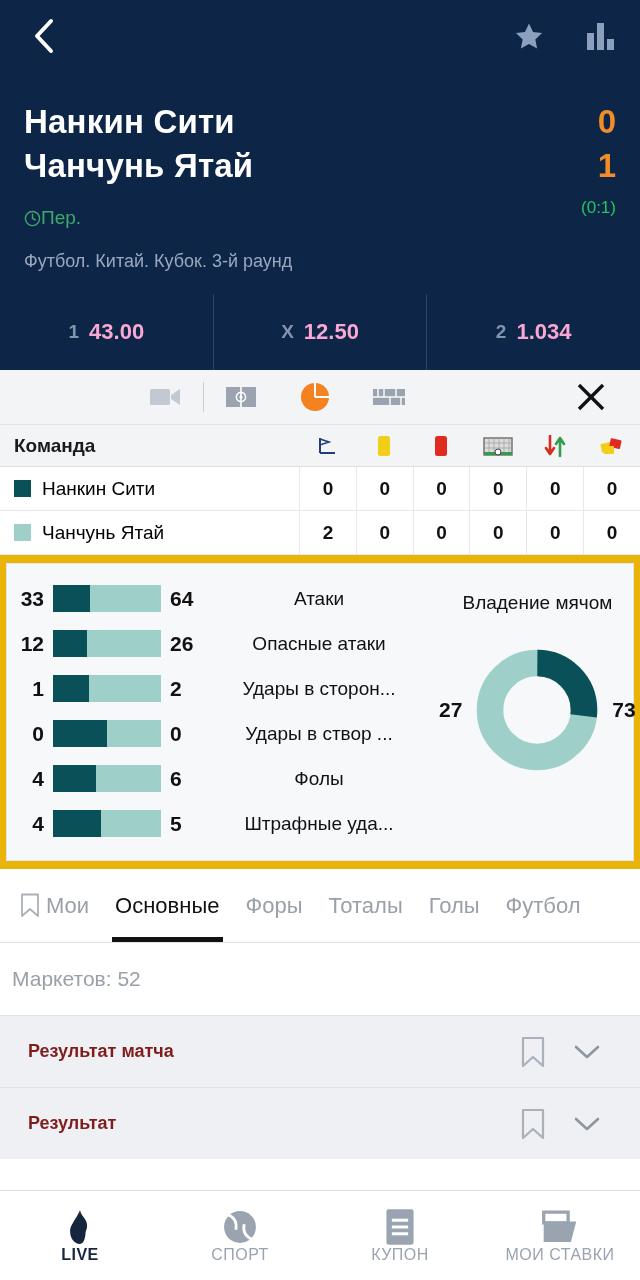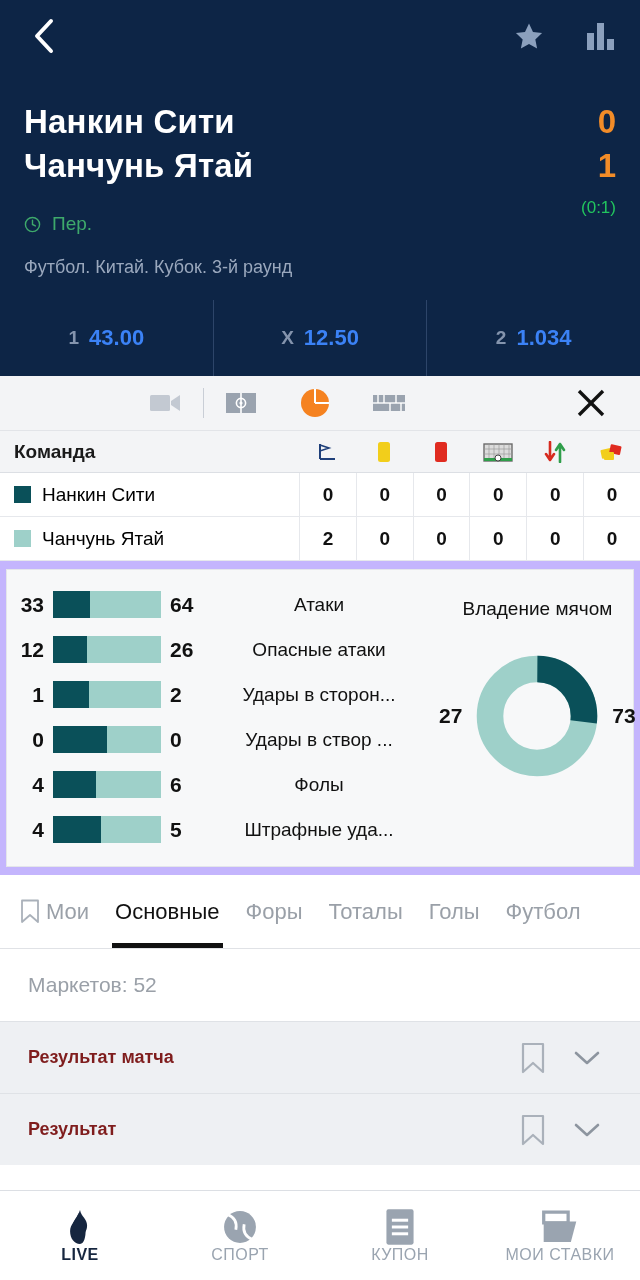--- a/index.html
+++ b/index.html
@@ -23,33 +23,33 @@
 
   .match-head { padding: 28px 24px 22px 24px; position: relative; }
   .teams { font-size: 33px; font-weight: bold; line-height: 1.32; letter-spacing: .2px; }
   .team-line { white-space: nowrap; }
   .scorebox {
     position: absolute; right: 24px; top: 28px;
     text-align: right; line-height: 1.32;
   }
   .score { font-size: 33px; font-weight: bold; color: #f28c28; }
   .subscore { font-size: 17px; color: #22c55e; margin-top: 10px; }
-  .status { display: flex; align-items: center; gap: 11px; margin-top: 26px; color: #3ea96b; font-size: 19px; }
+  .status { display: flex; align-items: center; gap: 0; margin-top: 20px; color: #3ea96b; font-size: 19px; }
   .clock-ic { width: 17px; height: 17px; }
   .league { margin-top: 22px; color: #9aa8bd; font-size: 18px; }
 
   
   .odds { display: flex; height: 76px; border-top: 1px solid #1c3câ; }
   .odds-cell {
     flex: 1; display: flex; align-items: center; justify-content: center;
     gap: 10px; cursor: pointer; position: relative;
   }
   .odds-cell + .odds-cell { border-left: 1px solid #2d4569; }
   .odds-key { color: #8494ad; font-size: 19px; font-weight: bold; }
-  .odds-val { color: #3b82f6; font-size: 22px; font-weight: bold; }
+  .odds-val { color: #f9a8d4; font-size: 22px; font-weight: bold; }
 
   
   .mediabar {
     height: 55px; background: #f3f4f6; display: flex; align-items: center;
     border-bottom: 1px solid #e2e4e8;
   }
   .mb-spacer { flex: 1 1 auto; }
   .mb-item { width: 74px; height: 55px; display: flex; align-items: center; justify-content: center; cursor: pointer; }
   .mb-sep { width: 1px; height: 30px; background: #c9ced6; }
   .mb-close { width: 74px; height: 55px; display: flex; align-items: center; justify-content: center; cursor: pointer; margin-right: 12px; }
@@ -64,21 +64,21 @@
   .c-stat {
     flex: 1 1 0; display: flex; align-items: center; justify-content: center;
     border-left: 1px solid #e6e8ec; font-size: 19px; font-weight: bold; color: #111;
   }
   .tbl-head .c-stat { border-left: none; }
   .swatch { width: 17px; height: 17px; margin-right: 11px; flex: none; }
   .sw-dark { background: #0a5059; }
   .sw-light { background: #9ed0c9; }
 
   
-  .stats-wrap { background: #c4b5fd; padding: 8px 6px 8px 6px; }
+  .stats-wrap { background: #eab308; padding: 8px 6px 8px 6px; }
   .stats-card {
     background: #f7f8f9; border: 1px solid #e4e6ea;
     display: flex; padding: 12px 0 14px 0;
   }
   .bars-col { flex: 0 0 432px; display: flex; flex-direction: column; }
   .bar-row { height: 45px; display: flex; align-items: center; }
   .bnum { width: 46px; text-align: right; font-size: 21px; font-weight: bold; color: #111; }
   .bnum.l { padding-right: 9px; }
   .bnum.r { text-align: left; padding-left: 9px; }
   .bar { width: 108px; height: 27px; background: #9ed0c9; display: flex; }
@@ -103,21 +103,21 @@
     font-size: 22px; color: #9aa0a8; white-space: nowrap;
   }
   .tab.active { color: #111; font-weight: normal; }
   .tab.active::after {
     content: ""; position: absolute; left: 10px; right: 10px; bottom: 0;
     height: 5px; background: #111;
   }
   .tab:first-child { padding-left: 4px; }
 
   
-  .markets-count { height: 72px; display: flex; align-items: center; padding-left: 28px; font-size: 21px; color: #9aa0a8; background: #fff; }
+  .markets-count { height: 72px; display: flex; align-items: center; padding-left: 12px; font-size: 21px; color: #9aa0a8; background: #fff; }
   .market-row {
     height: 72px; background: #eef0f3; display: flex; align-items: center;
     padding: 0 26px 0 28px; border-top: 1px solid #dfe2e6; cursor: pointer;
   }
   .market-title { flex: 1; font-size: 18px; font-weight: bold; color: #7f1d1d; }
   .market-ic { width: 54px; display: flex; align-items: center; justify-content: center; cursor: pointer; }
 
   
   .bottomnav {
     position: absolute; left: 0; bottom: 0; width: 640px; height: 90px;

